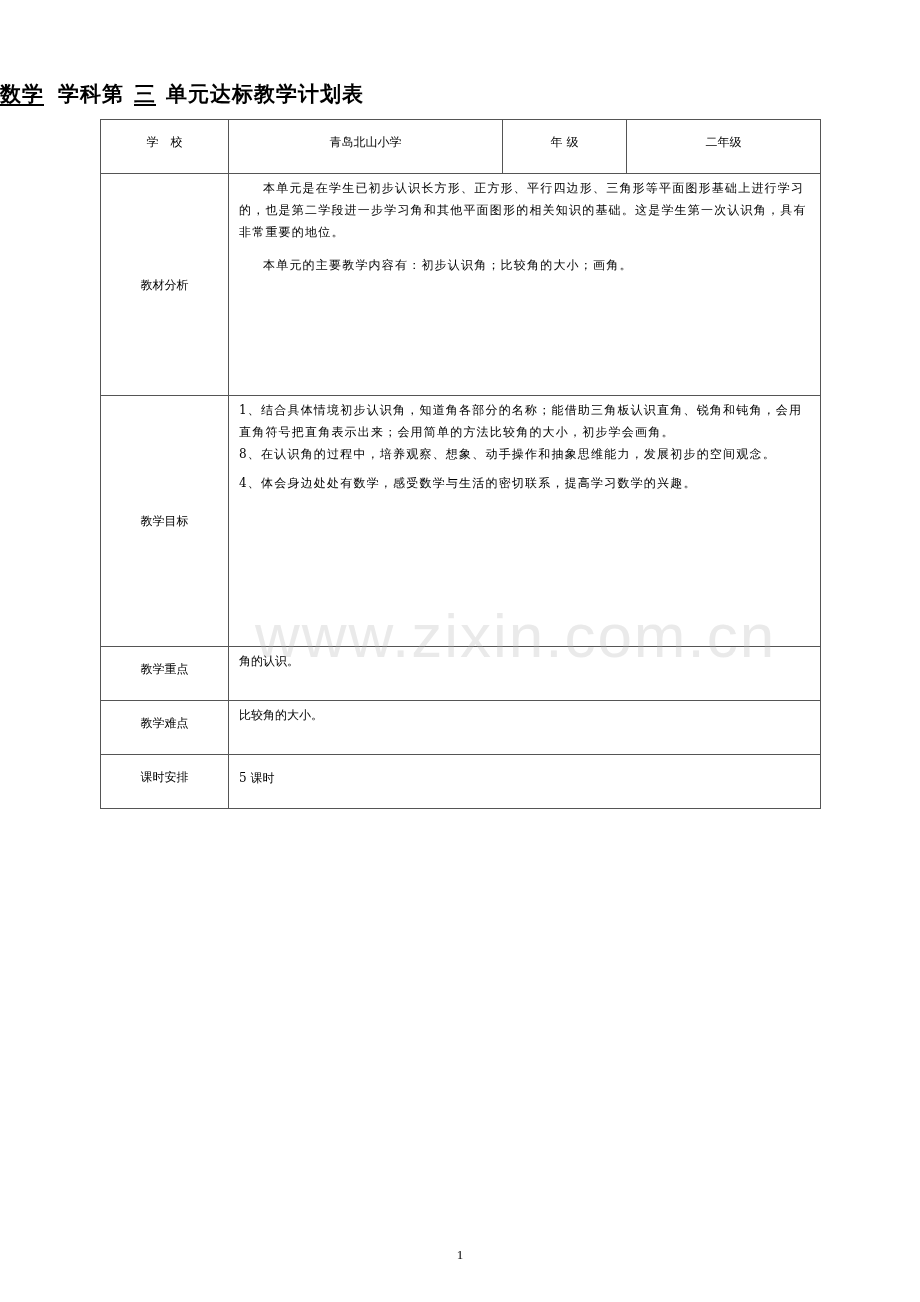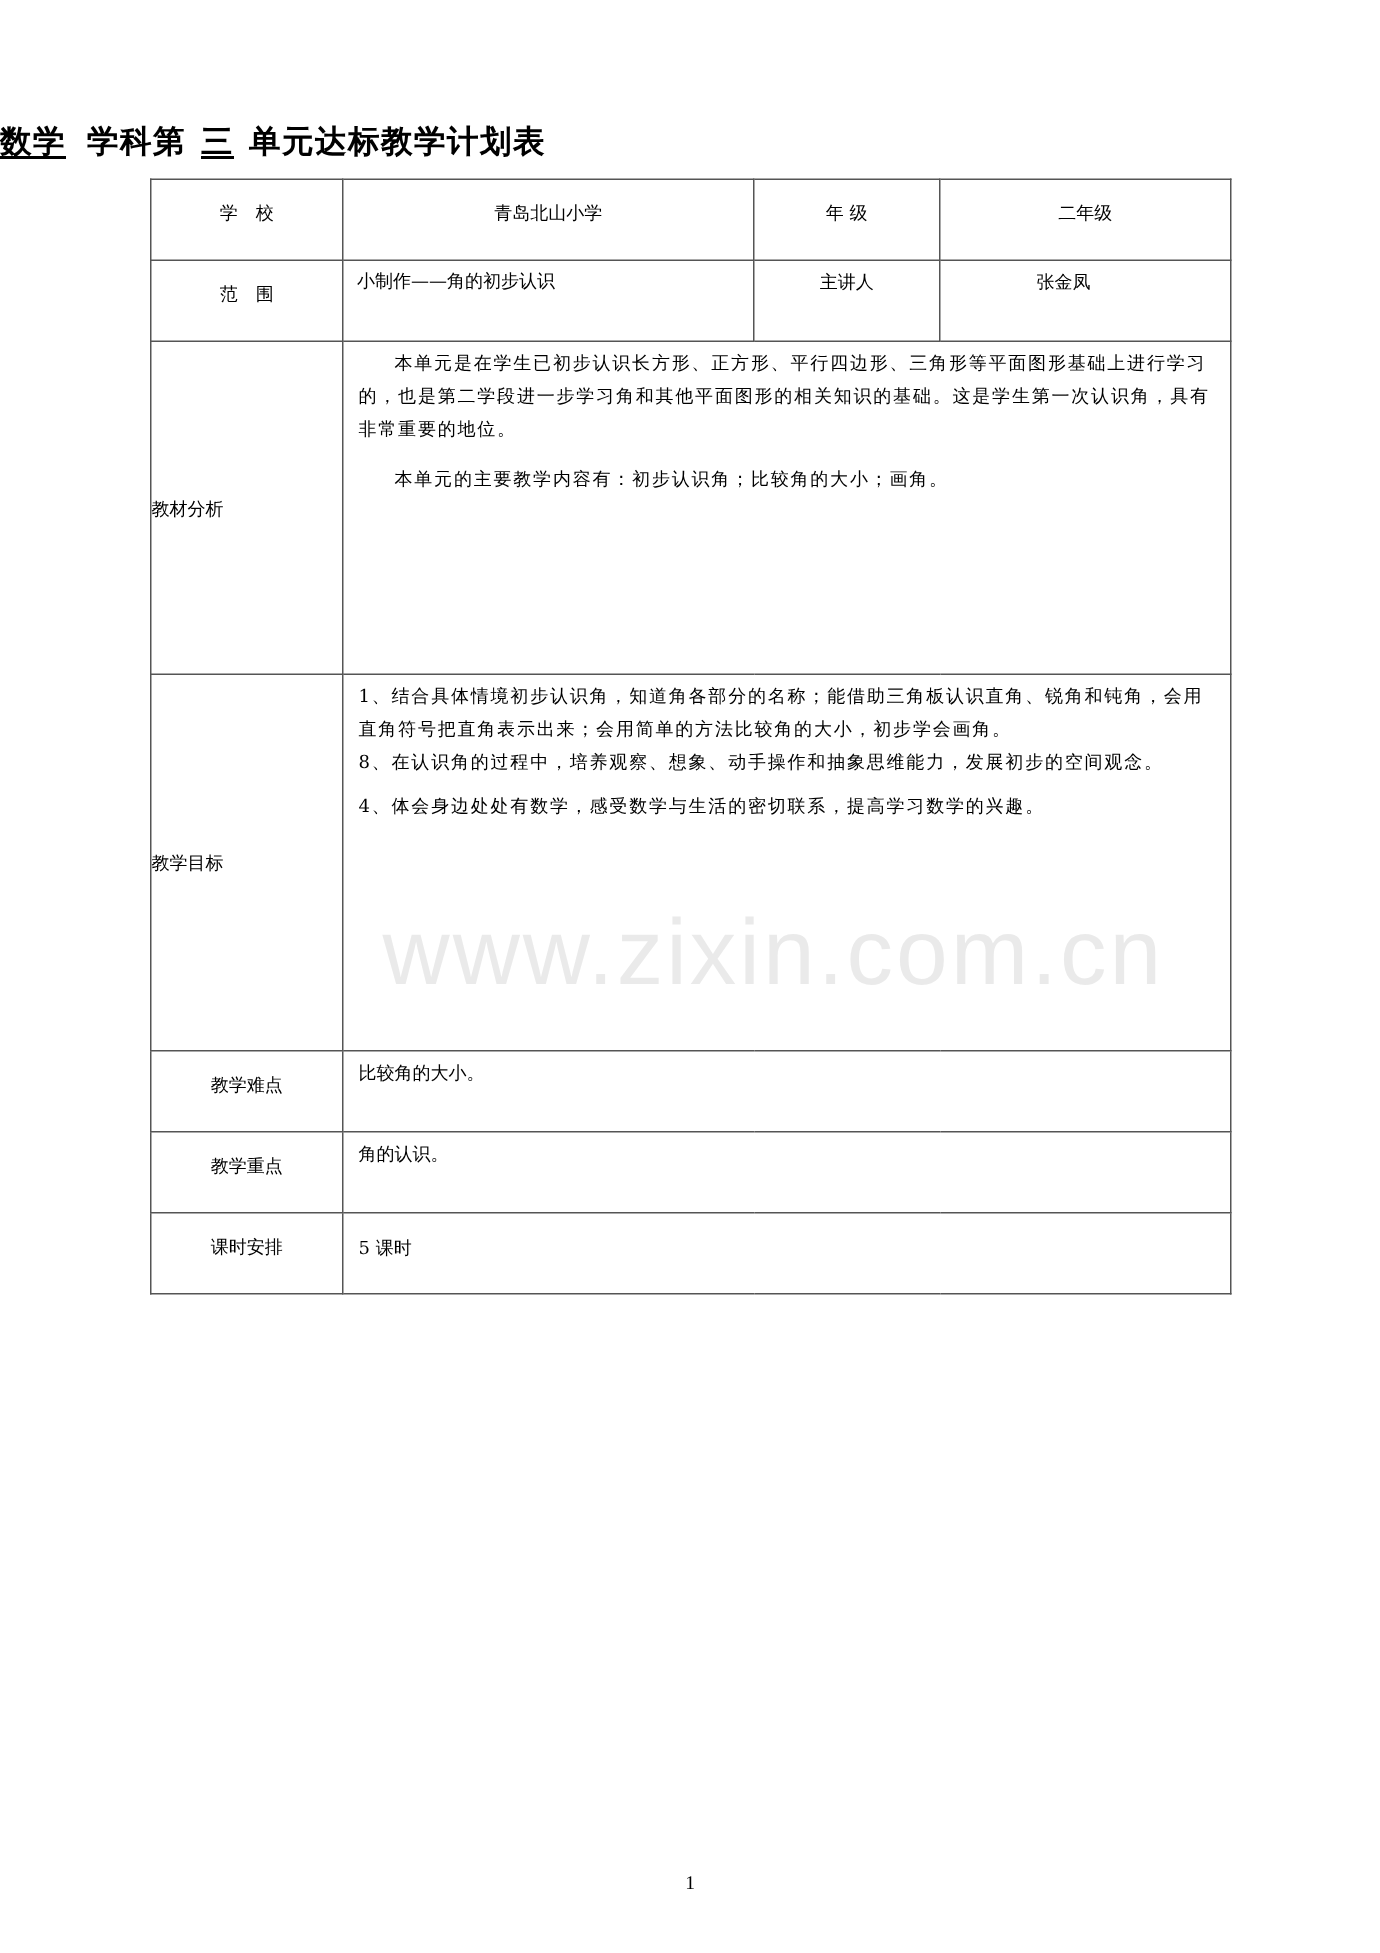--- a/index.html
+++ b/index.html
@@ -16,21 +16,21 @@
     .title .ul { text-decoration: underline; text-underline-offset: 3px; }
     .title .gap { display: inline-block; }
     table.plan {
       position: absolute; left: 100px; top: 119px; width: 720px;
       border-collapse: collapse; table-layout: fixed;
     }
     table.plan td {
       border: 1.5px solid #555; vertical-align: top; padding: 0;
       font-size: 12px; line-height: 22px;
     }
-    .lbl { vertical-align: middle !important; }
+    .lbl { text-align: center; vertical-align: middle !important; }
     .lbl-top { text-align: center; padding-top: 11px !important; }
     .cell-center { text-align: center; padding-top: 11px !important; }
     .cell-left { padding: 3px 8px 0 10px !important; font-size: 17px; }
     .body-text { padding: 3px 8px 0 10px !important; font-size: 18px; line-height: 31px; letter-spacing: 1.2px; }
     .para { margin: 0; }
     .indent { text-indent: 2em; }
     .gap-line { margin-top: 8px; }
     .watermark {
       position: absolute; left: 255px; top: 600px;
       font-family: "Liberation Sans", "DejaVu Sans", sans-serif;
@@ -56,48 +56,42 @@
     <col style="width:124px">
     <col style="width:194px">
   </colgroup>
   <tbody>
       <tr style="height:54px">
     <td class="lbl-top">学　校</td>
     <td class="cell-center">青岛北山小学</td>
     <td class="cell-center">年 级</td>
     <td class="cell-center">二年级</td>
   </tr>
-  <tr style="height:54px">
-    <td class="lbl-top">范　围</td>
-    <td style="padding:2px 0 0 9px;">小制作——角的初步认识</td>
-    <td class="cell-center" style="padding-top:3px !important">主讲人</td>
-    <td style="padding:3px 0 0 64px;">张金凤</td>
-  </tr>
   <tr style="height:222px">
     <td class="lbl">教材分析</td>
     <td colspan="3" class="body-text">
       <p class="para indent">本单元是在学生已初步认识长方形、正方形、平行四边形、三角形等平面图形基础上进行学习的，也是第二学段进一步学习角和其他平面图形的相关知识的基础。这是学生第一次认识角，具有非常重要的地位。</p>
       <p class="para indent gap-line" style="line-height:44px;margin-top:0">本单元的主要教学内容有：初步认识角；比较角的大小；画角。</p>
     </td>
   </tr>
   <tr style="height:251px">
     <td class="lbl">教学目标</td>
     <td colspan="3" class="body-text">
       <p class="para">1、结合具体情境初步认识角，知道角各部分的名称；能借助三角板认识直角、锐角和钝角，会用直角符号把直角表示出来；会用简单的方法比较角的大小，初步学会画角。</p>
       <p class="para">8、在认识角的过程中，培养观察、想象、动手操作和抽象思维能力，发展初步的空间观念。</p>
       <p class="para" style="line-height:44px;margin-top:-4px">4、体会身边处处有数学，感受数学与生活的密切联系，提高学习数学的兴趣。</p>
     </td>
   </tr>
   <tr style="height:54px">
+    <td class="lbl-top">教学重点</td>
+    <td colspan="3" class="cell-left">角的认识。</td>
+  </tr>
+  <tr style="height:54px">
     <td class="lbl-top">教学难点</td>
     <td colspan="3" class="cell-left">比较角的大小。</td>
-  </tr>
-  <tr style="height:54px">
-    <td class="lbl-top">教学重点</td>
-    <td colspan="3" class="cell-left">角的认识。</td>
   </tr>
   <tr style="height:54px">
     <td class="lbl-top">课时安排</td>
     <td colspan="3" class="cell-left" style="padding-top:12px !important">5 课时</td>
   </tr>
 </tbody>
   </table>
 
 <div class="watermark">www.zixin.com.cn</div>
 

